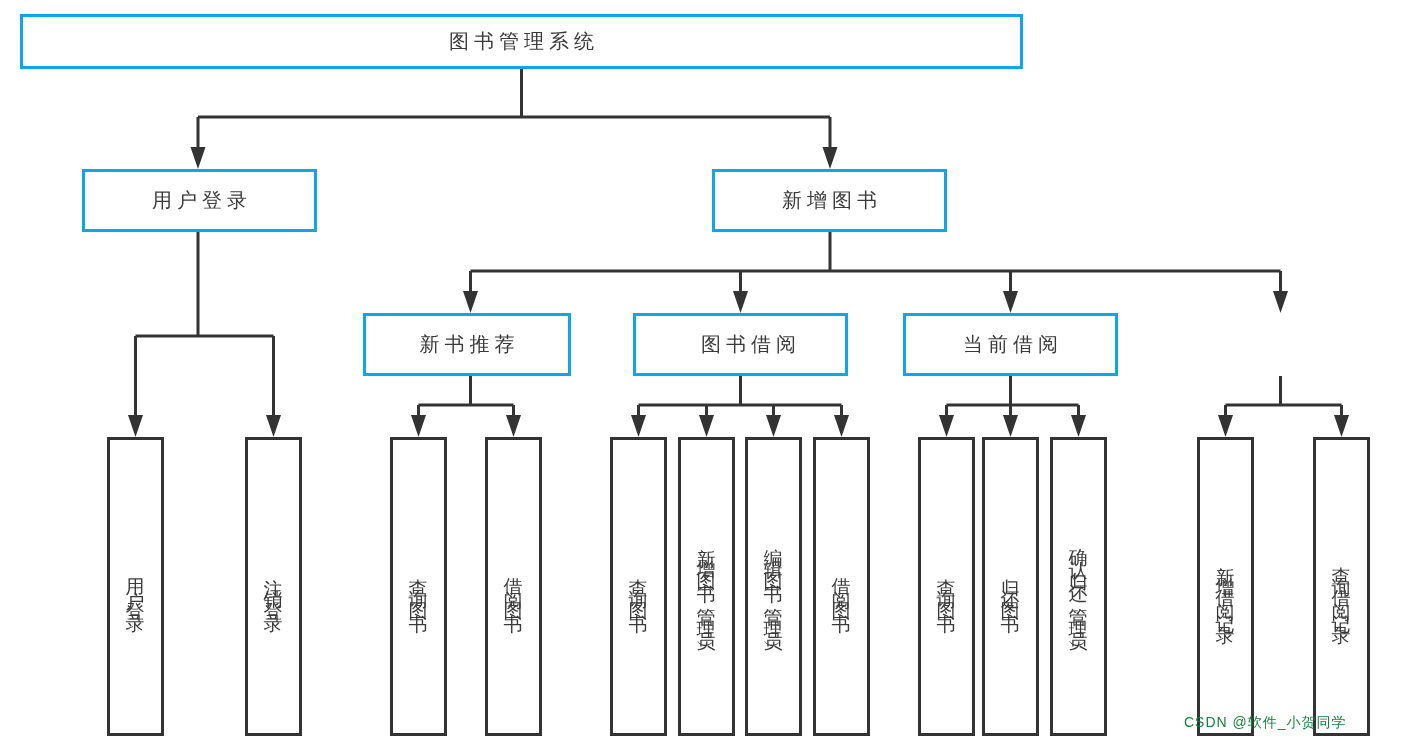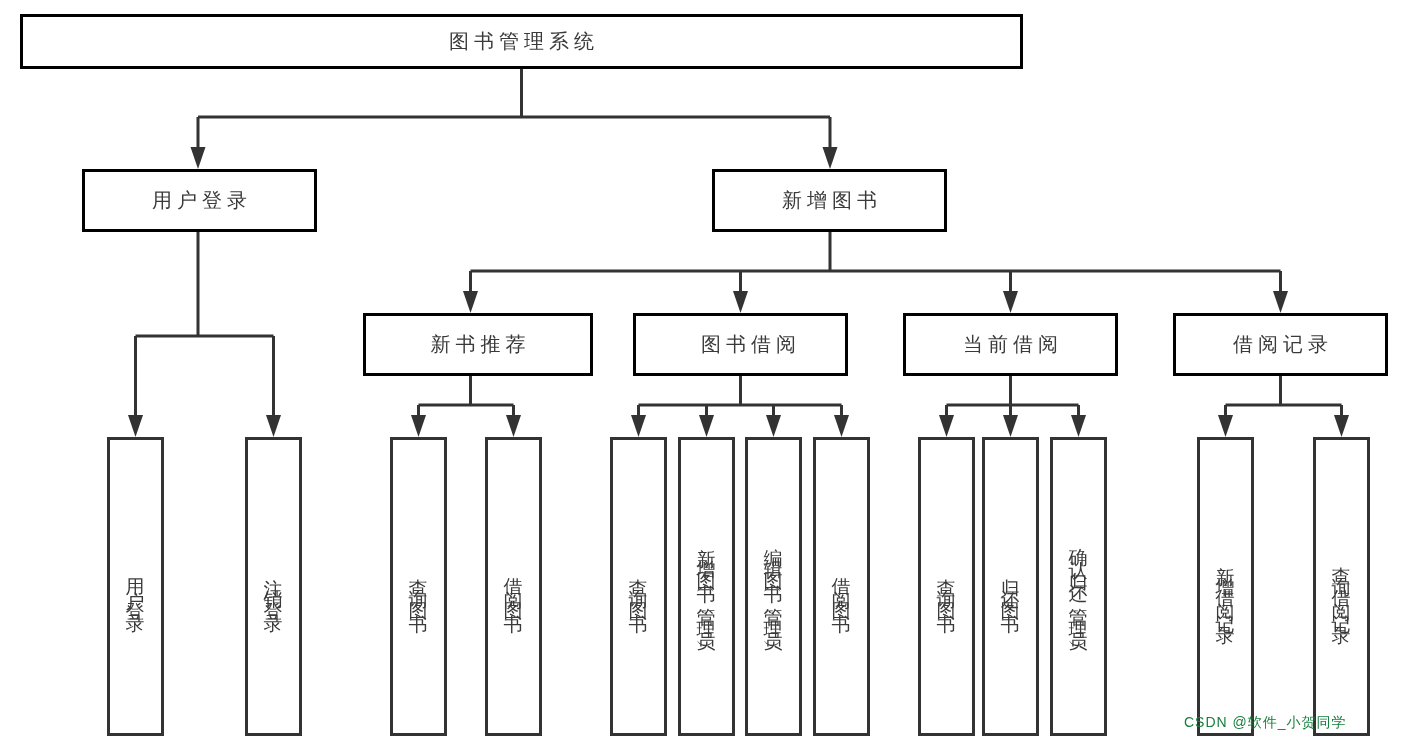--- a/index.html
+++ b/index.html
@@ -18,21 +18,21 @@
   #wires {
     position: absolute;
     left: 0; top: 0;
     width: 1405px;
     height: 747px;
   }
   .hbox {
     position: absolute;
     box-sizing: border-box;
     background: #ffffff;
-    border: 3px solid #000000;
+    border: 3px solid #0ea5e9;
     display: flex;
     align-items: center;
     justify-content: center;
     font-size: 20px;
     letter-spacing: 5px;
     text-indent: 5px;
     color: #3a3a3a;
     white-space: nowrap;
   }
   .leaf {
@@ -105,24 +105,23 @@
       <polygon points="1218,415 1233,415 1225.5,437"></polygon>
       <polygon points="1334,415 1349,415 1341.5,437"></polygon>
     </g>
   </svg>
 
   <div class="hbox" style="left:20px; top:14px; width:1003px; height:55px;">图书管理系统</div>
 
   <div class="hbox" style="left:82px; top:169px; width:235px; height:63px;">用户登录</div>
   <div class="hbox" style="left:712px; top:169px; width:235px; height:63px;">新增图书</div>
 
-  <div class="hbox" style="left:363px; top:313px; width:230px; height:63px;">新书推荐</div>
+  <div class="hbox" style="left:363px; top:313px; width:208px; height:63px;">新书推荐</div>
   <div class="hbox" style="left:633px; top:313px; width:215px; height:63px;padding-left:16px;">图书借阅</div>
   <div class="hbox" style="left:903px; top:313px; width:215px; height:63px;">当前借阅</div>
-  <div class="hbox" style="left:1173px; top:313px; width:215px; height:63px;">借阅记录</div>
 
   <div class="leaf" style="left:107px;">
     <span class="vtext">用户登录</span>
   </div>
   <div class="leaf" style="left:245px;">
     <span class="vtext">注销登录</span>
   </div>
 
   <div class="leaf" style="left:390px;">
     <span class="vtext">查询图书</span>

